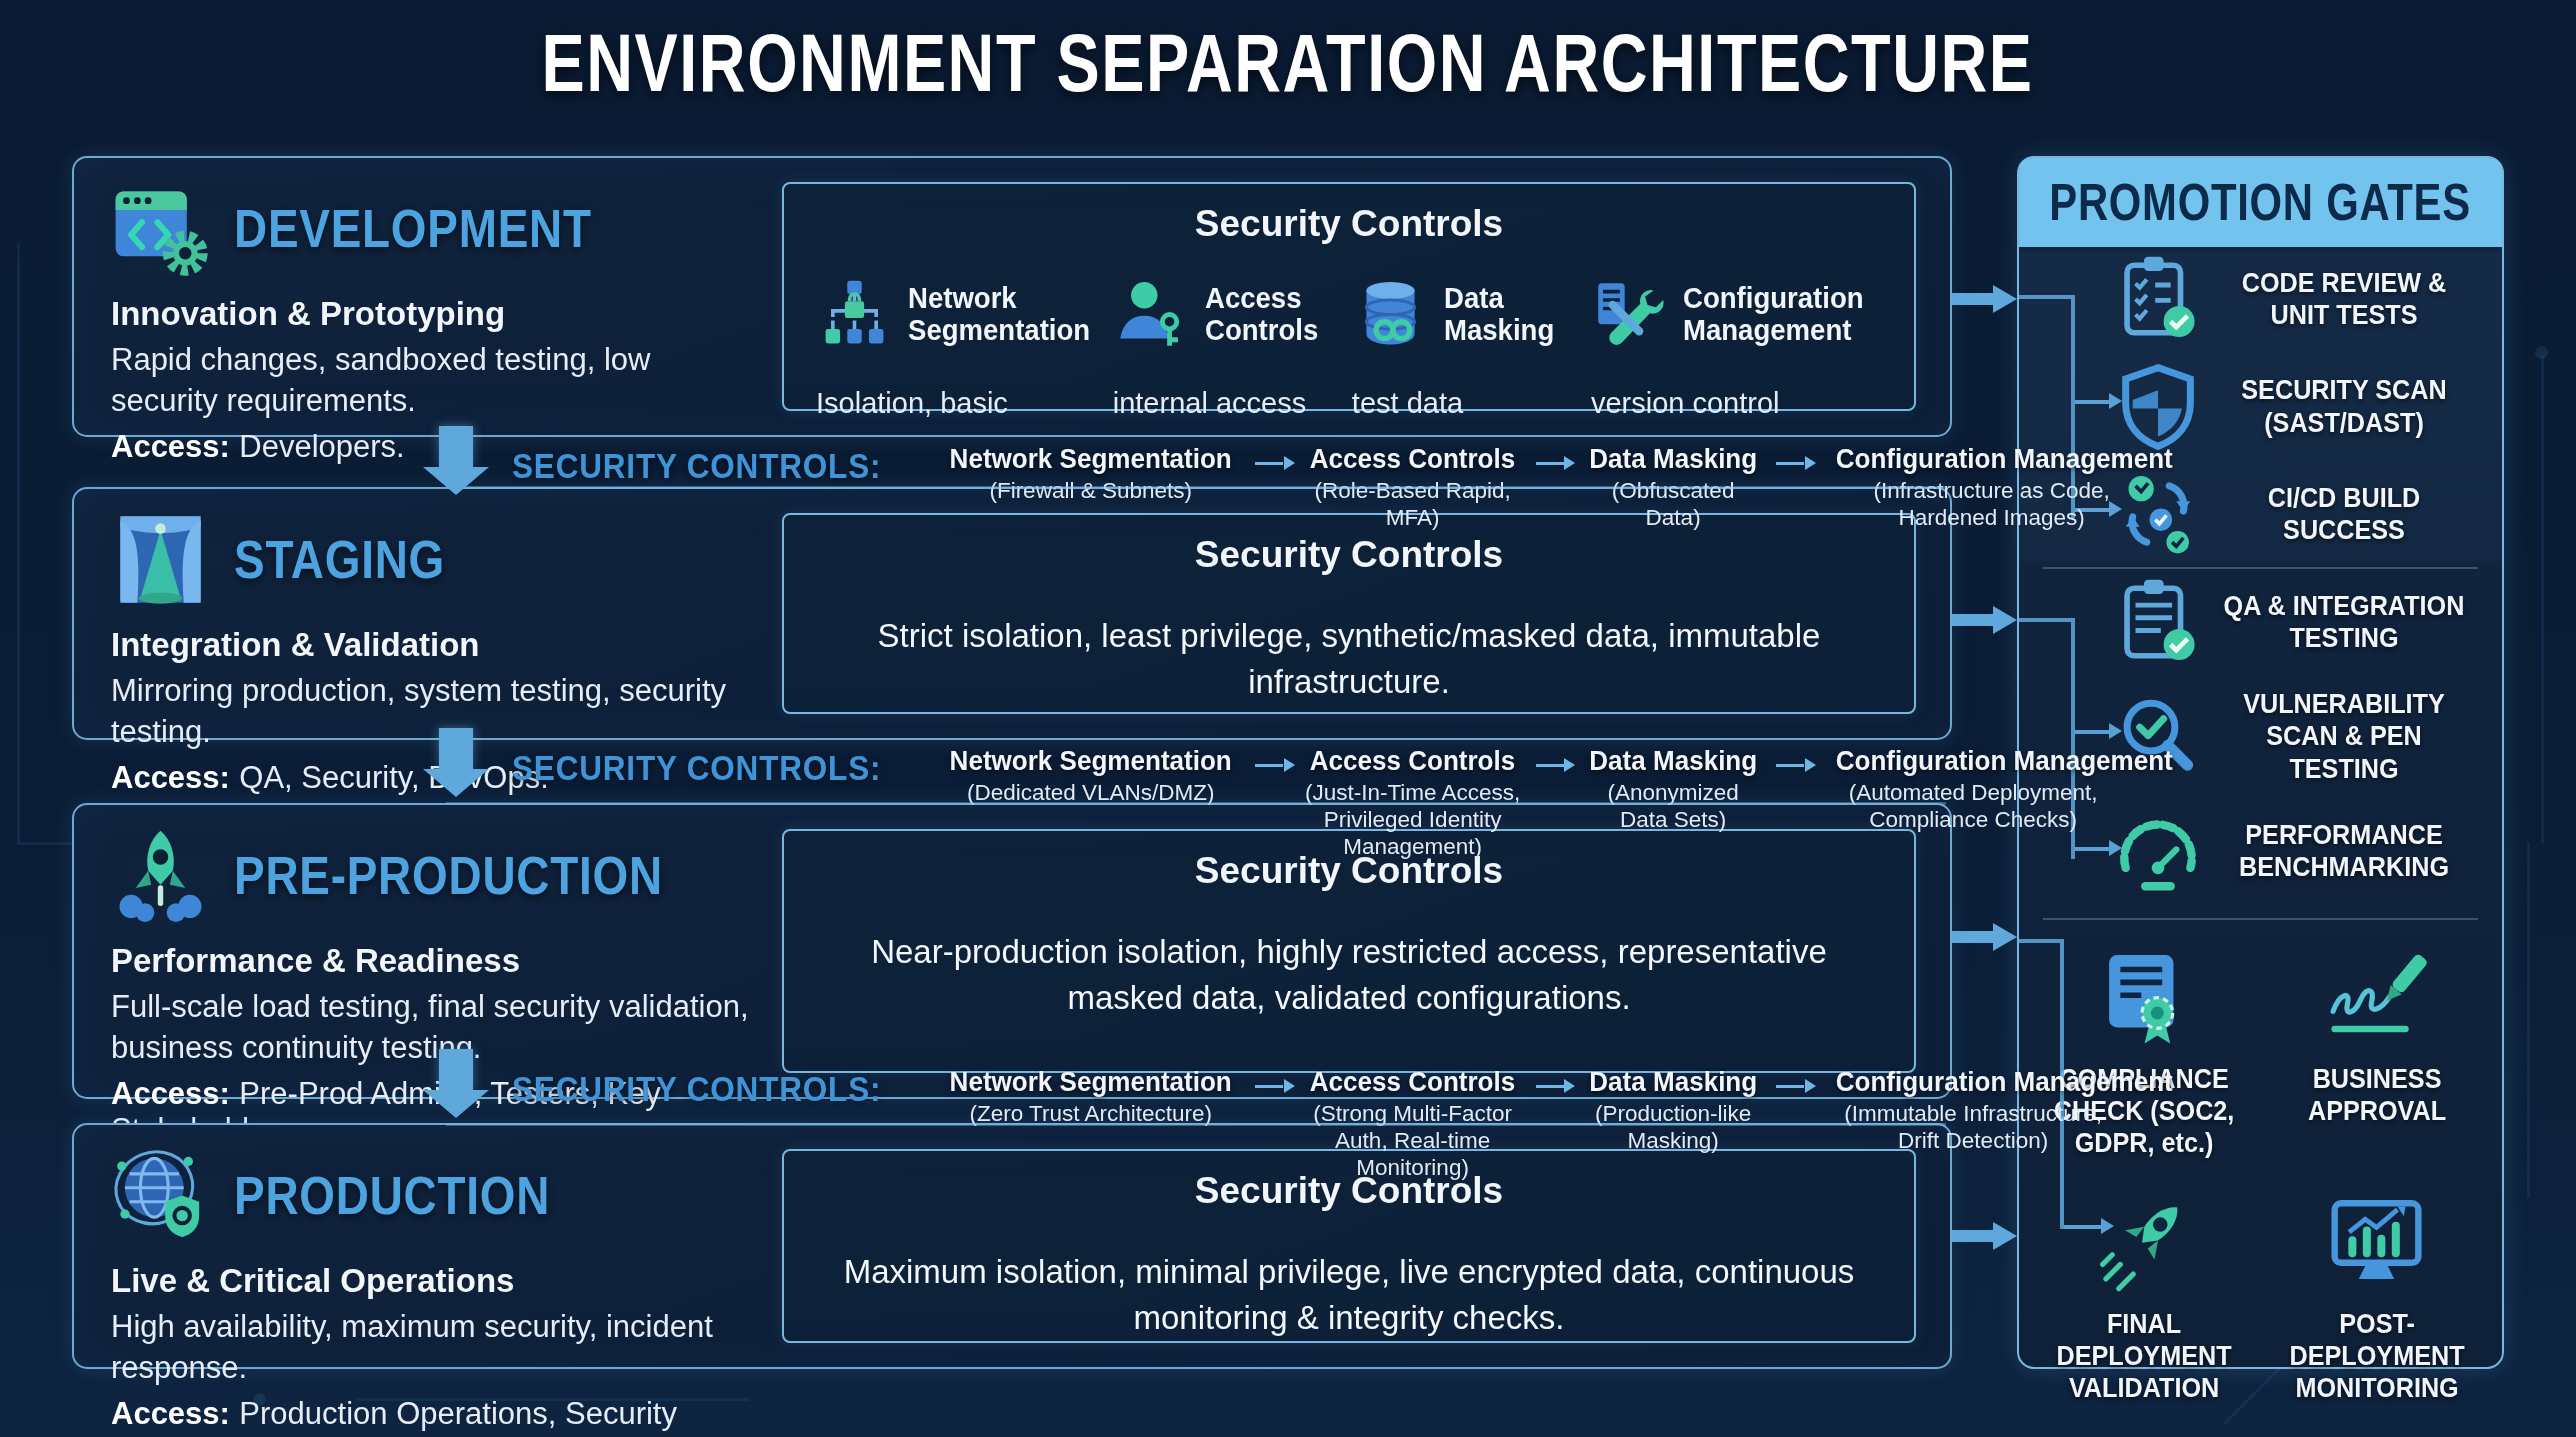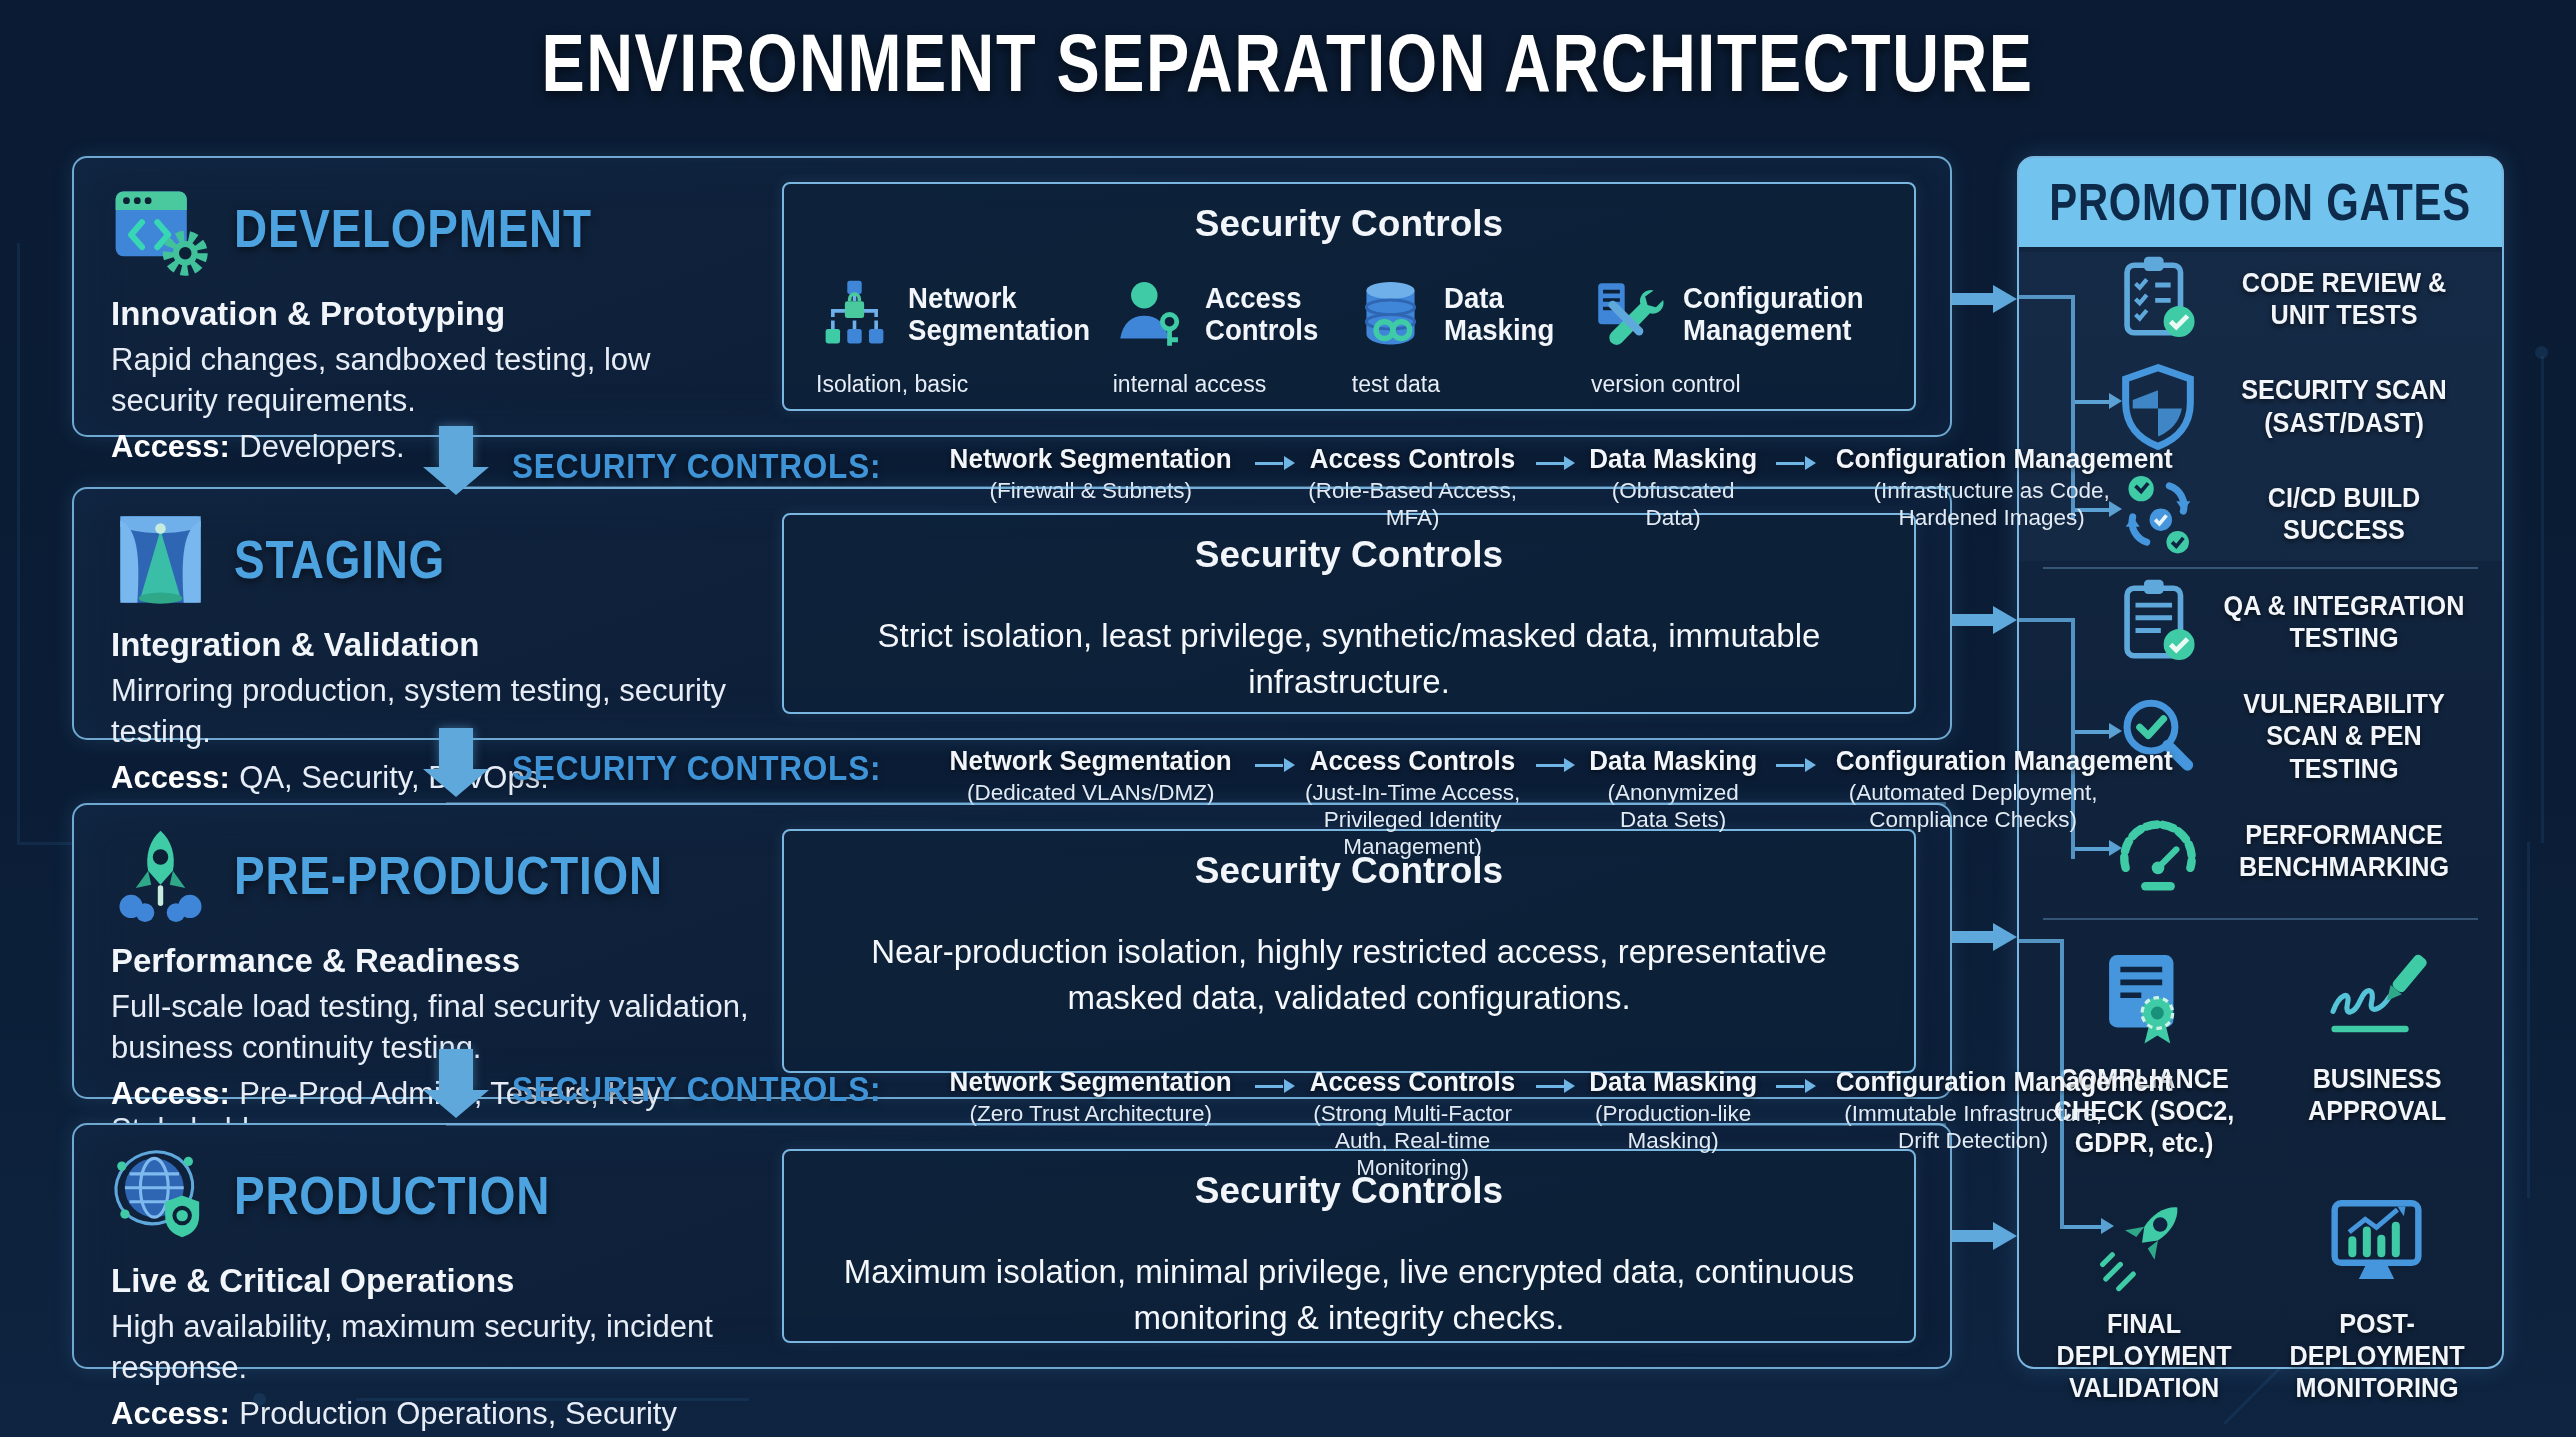--- a/index.html
+++ b/index.html
@@ -63,21 +63,21 @@
   }
   .controls-box h3 { text-align:center; font-size:37px; font-weight:bold; margin-top:19px; }
   .controls-text { font-size:33px; text-align:center; line-height:1.4; padding:0 52px; margin-top:37px; color:#f4f7fb; }
 
   .controls-grid { display:flex; margin:24px 28px 0 32px; }
   .ctrl { flex:1 1 0; padding-right:13px; }
   .ctrl-top { display:flex; align-items:center; gap:15px; min-height:90px; }
   .ctrl-icon { width:77px; height:77px; flex:0 0 auto; }
   .ctrl-icon svg { width:100%; height:100%; }
   .ctrl-label { font-size:29px; font-weight:bold; line-height:1.12; transform:scaleX(.95); transform-origin:left center; }
-  .ctrl-detail { font-size:23px; color:#e7edf6; margin-top:12px; }
+  .ctrl-detail { font-size:29px; color:#e7edf6; margin-top:28px; }
 
   
   .tbar {
     position:absolute; left:72px; width:1880px; z-index:5;
     display:flex; align-items:flex-start; padding:5.6px 0 0 440px;
   }
   #tbar0 { top:437px; height:50px; }
   #tbar1 { top:739px; height:64px; }
   #tbar2 { top:1060px; height:64px; }
   .dar { position:absolute; left:367px; top:-11.2px; width:34px; height:41px; background:#5fa8dc; z-index:6;
@@ -255,21 +255,21 @@
   <div class="dar"></div>
   <div class="tline"></div>
   <span class="tbar-label">SECURITY CONTROLS:</span>
   <div class="tstep">
       <div class="tname">Network Segmentation</div>
       <div class="tdetail">(Firewall &amp; Subnets)</div>
     </div>
   <span class="sarrow"></span>
   <div class="tstep">
       <div class="tname">Access Controls</div>
-      <div class="tdetail">(Role-Based Access, MFA)</div>
+      <div class="tdetail">(Role-Based Rapid, MFA)</div>
     </div>
   <span class="sarrow"></span>
   <div class="tstep">
       <div class="tname">Data Masking</div>
       <div class="tdetail">(Obfuscated Data)</div>
     </div>
   <span class="sarrow"></span>
   <div class="tstep">
       <div class="tname">Configuration Management</div>
       <div class="tdetail">(Infrastructure as Code, Hardened Images)</div>

